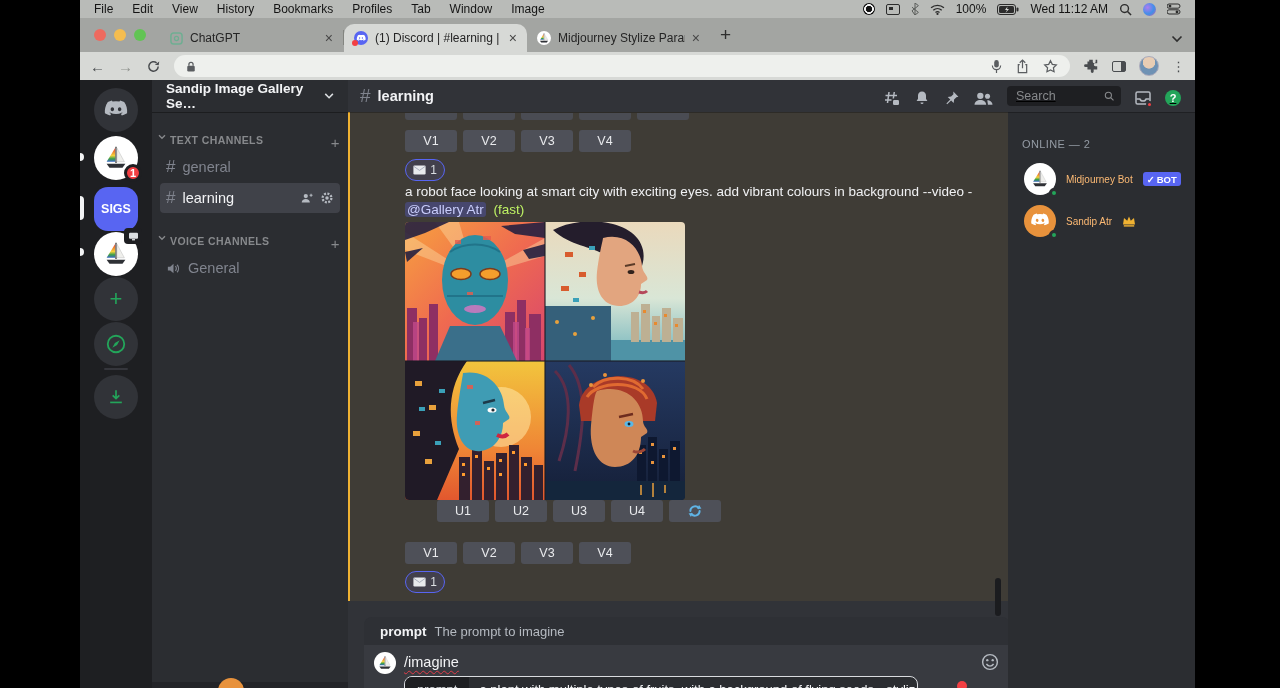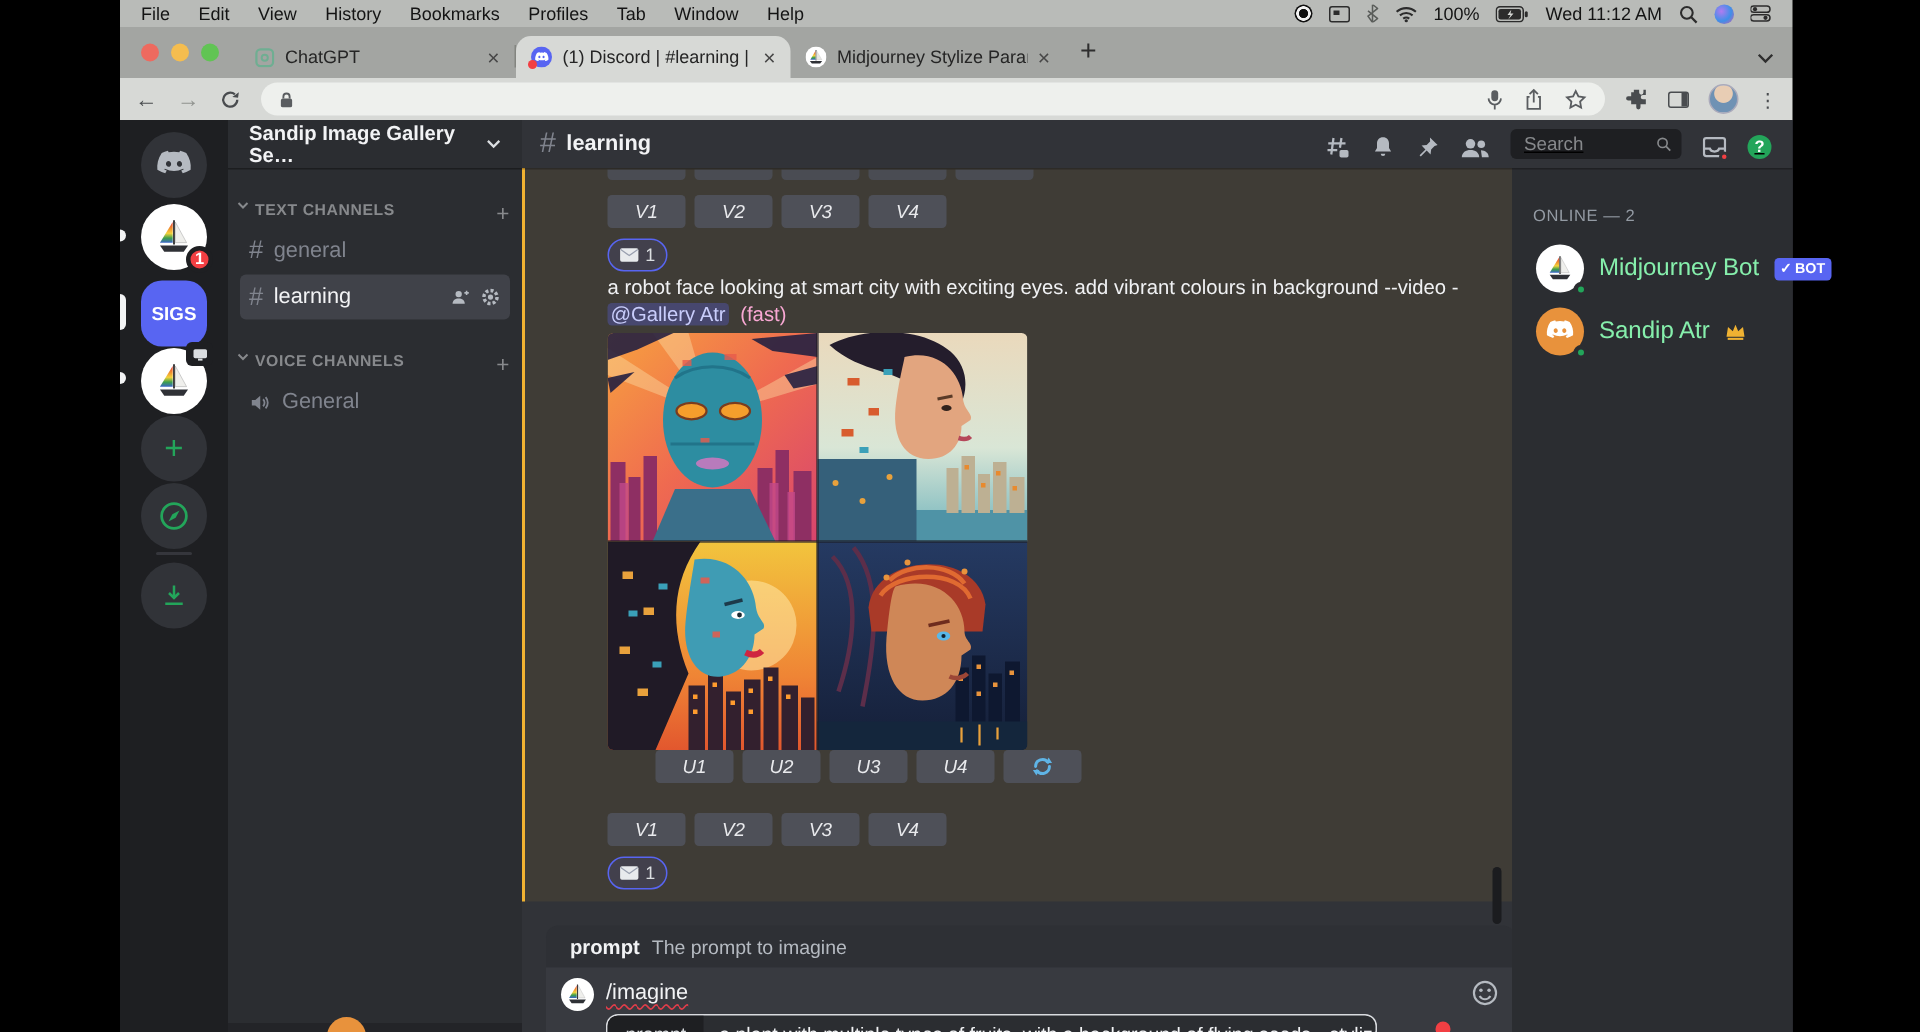--- a/index.html
+++ b/index.html
@@ -82,27 +82,27 @@
   .inbox-dot{position:absolute;right:-2px;bottom:-2px;width:7px;height:7px;border-radius:50%;background:#f23f43;border:2px solid #313338;}
   .help-circle{width:16px;height:16px;border-radius:50%;background:#23a55a;color:#fff;font-size:11px;font-weight:bold;display:flex;align-items:center;justify-content:center;}
 
   .body{flex:1;display:flex;min-height:0;}
   .chat{flex:1;position:relative;overflow:hidden;background:#313338;min-width:0;}
   .members{width:187px;background:#2b2d31;flex:none;padding-top:26px;}
 
   .highlight{position:absolute;left:0;top:0;width:100%;height:489px;background:#3f3c36;border-left:2px solid #f0b232;}
 
   .btnrow{position:absolute;left:57px;display:flex;gap:6px;}
-  .mj-btn{width:52px;height:22px;background:#4e5058;border-radius:3px;color:#e9eaed;font-size:12.5px;font-weight:500;display:flex;align-items:center;justify-content:center;font-style:italic;}
+  .mj-btn{width:52px;height:22px;background:#4e5058;border-radius:3px;color:#e9eaed;font-size:12.5px;font-weight:500;display:flex;align-items:center;justify-content:center;}
   .sliver{width:52px;height:7px;background:#4a4c53;border-radius:0 0 3px 3px;}
   .reaction{position:absolute;left:57px;width:40px;height:22px;border:1px solid #5865f2;background:rgba(88,101,242,.12);border-radius:11px;display:flex;align-items:center;justify-content:center;gap:4px;color:#dbdee1;font-size:12px;font-weight:500;}
   .msg-line1{position:absolute;left:57px;top:72px;color:#f0f1f3;font-size:13.5px;font-weight:normal;white-space:nowrap;}
   .msg-line2{position:absolute;left:57px;top:90px;font-size:13.5px;color:#dbdee1;}
   .mention{background:rgba(88,101,242,.3);color:#c9cdfb;border-radius:3px;padding:0 2px;font-weight:500;}
-  .mode{margin-left:4px;color:#f9a8d4;}
+  .mode{margin-left:4px;color:#bef264;}
   .artwork{position:absolute;left:57px;top:110px;width:280px;height:278px;border-radius:4px;overflow:hidden;}
   .scroll-thumb{position:absolute;right:7px;top:466px;width:6px;height:38px;background:#1b1c1f;border-radius:3px;}
 
   
   .composer-pop{position:absolute;left:16px;top:505px;width:646px;height:28px;background:#2e3035;border-radius:8px 8px 0 0;display:flex;align-items:center;padding:0 16px;gap:8px;}
   .pop-name{color:#f2f3f5;font-weight:bold;font-size:13.5px;}
   .pop-desc{color:#b5bac1;font-size:13px;}
   .composer{position:absolute;left:16px;top:533px;width:646px;height:80px;background:#383a40;}
   .comp-avatar{position:absolute;left:10px;top:7px;width:22px;height:22px;border-radius:50%;background:#fff;display:flex;align-items:center;justify-content:center;overflow:hidden;}
   .comp-cmd{position:absolute;left:40px;top:9px;color:#f2f3f5;font-size:14.5px;font-weight:500;text-decoration:underline wavy #e13c49 1px;text-underline-offset:3px;}
@@ -111,21 +111,21 @@
   .opt-label{background:#1e1f22;color:#dbdee1;font-size:13px;padding:5px 12px;flex:none;}
   .opt-value{color:#f2f3f5;font-size:13px;padding:5px 10px;white-space:nowrap;}
   .red-dot{position:absolute;right:43px;top:36px;width:10px;height:10px;border-radius:50%;background:#f23f43;}
 
   
   .online{color:#949ba4;font-size:11px;font-weight:normal;letter-spacing:.4px;margin:0 0 8px 14px;}
   .member{display:flex;align-items:center;gap:10px;height:42px;padding:0 8px;margin:0 8px;border-radius:4px;}
   .mem-avatar{width:32px;height:32px;border-radius:50%;position:relative;display:flex;align-items:center;justify-content:center;flex:none;}
   .av-white{background:#fff;} .av-orange{background:#e8923c;}
   .status-dot{position:absolute;right:-3px;bottom:-3px;width:10px;height:10px;border-radius:50%;background:#23a55a;border:3px solid #2b2d31;}
-  .mem-name{font-size:16px;color:#86efac;white-space:nowrap;}
+  .mem-name{font-size:10px;color:#fdba74;white-space:nowrap;}
   .bot-badge{background:#5865f2;color:#fff;font-size:9.5px;font-weight:bold;border-radius:3px;padding:1.5px 4px;display:flex;align-items:center;gap:2px;flex:none;}
 </style>
 </head>
 <body>
 
 <svg width="0" height="0" style="position:absolute">
   <defs>
     <linearGradient id="rb" x1="0" y1="0" x2="0" y2="1">
       <stop offset="0" stop-color="#e23a3a"></stop>
         <stop offset=".3" stop-color="#f08c2e"></stop>
@@ -161,21 +161,21 @@
   <div class="menubar">
     <span class="app">Chrome</span>
     <span>File</span>
     <span>Edit</span>
     <span>View</span>
     <span>History</span>
     <span>Bookmarks</span>
     <span>Profiles</span>
     <span>Tab</span>
     <span>Window</span>
-    <span>Help</span>
+    <span>Image</span>
     <span class="mb-right">
       <span class="rec-ico"></span>
       <span class="win-ico"></span>
       <svg width="8" height="12" viewBox="0 0 8 12">
             <path d="M4 0v12l3.4-2.6L1 4.2M4 12 1 7.8l6.4-5.2L4 0" stroke="#5a5d5a" stroke-width="1" fill="none"></path>
           </svg>
       <svg width="15" height="11" viewBox="0 0 16 12">
             <path d="M1 4.2a10.5 10.5 0 0 1 14 0M3.4 6.8a7 7 0 0 1 9.2 0M5.8 9.2a3.6 3.6 0 0 1 4.4 0" stroke="#2c2c2c" stroke-width="1.5" fill="none"></path>
             <circle cx="8" cy="10.8" r="1.2" fill="#2c2c2c"></circle>
           </svg>

